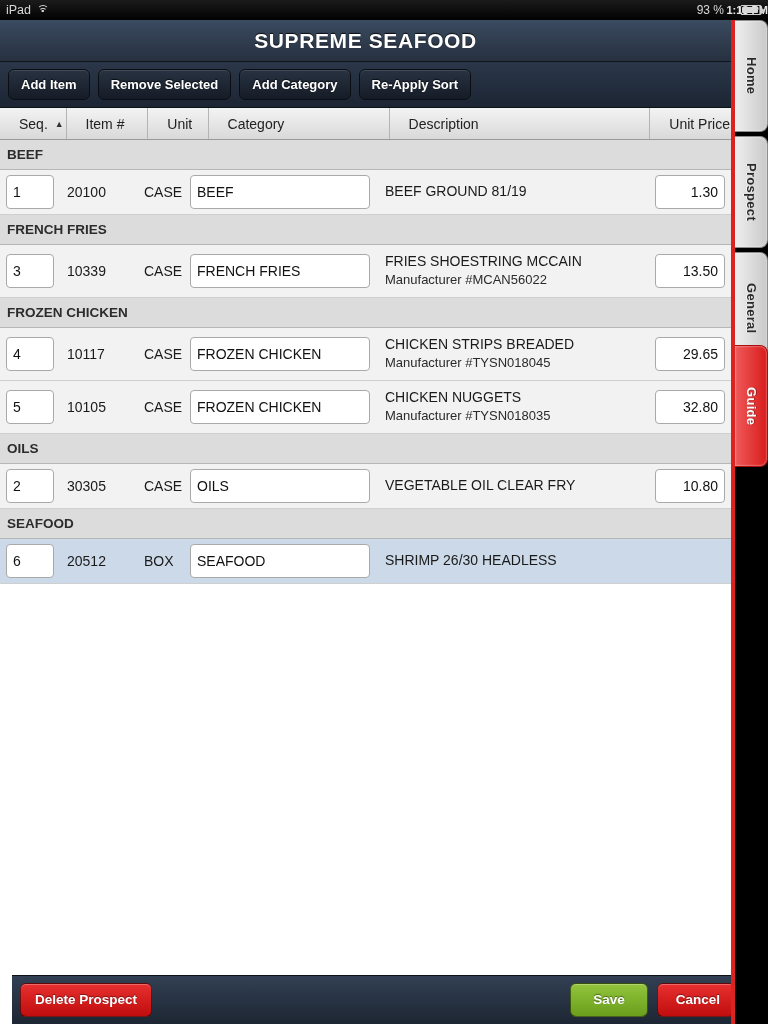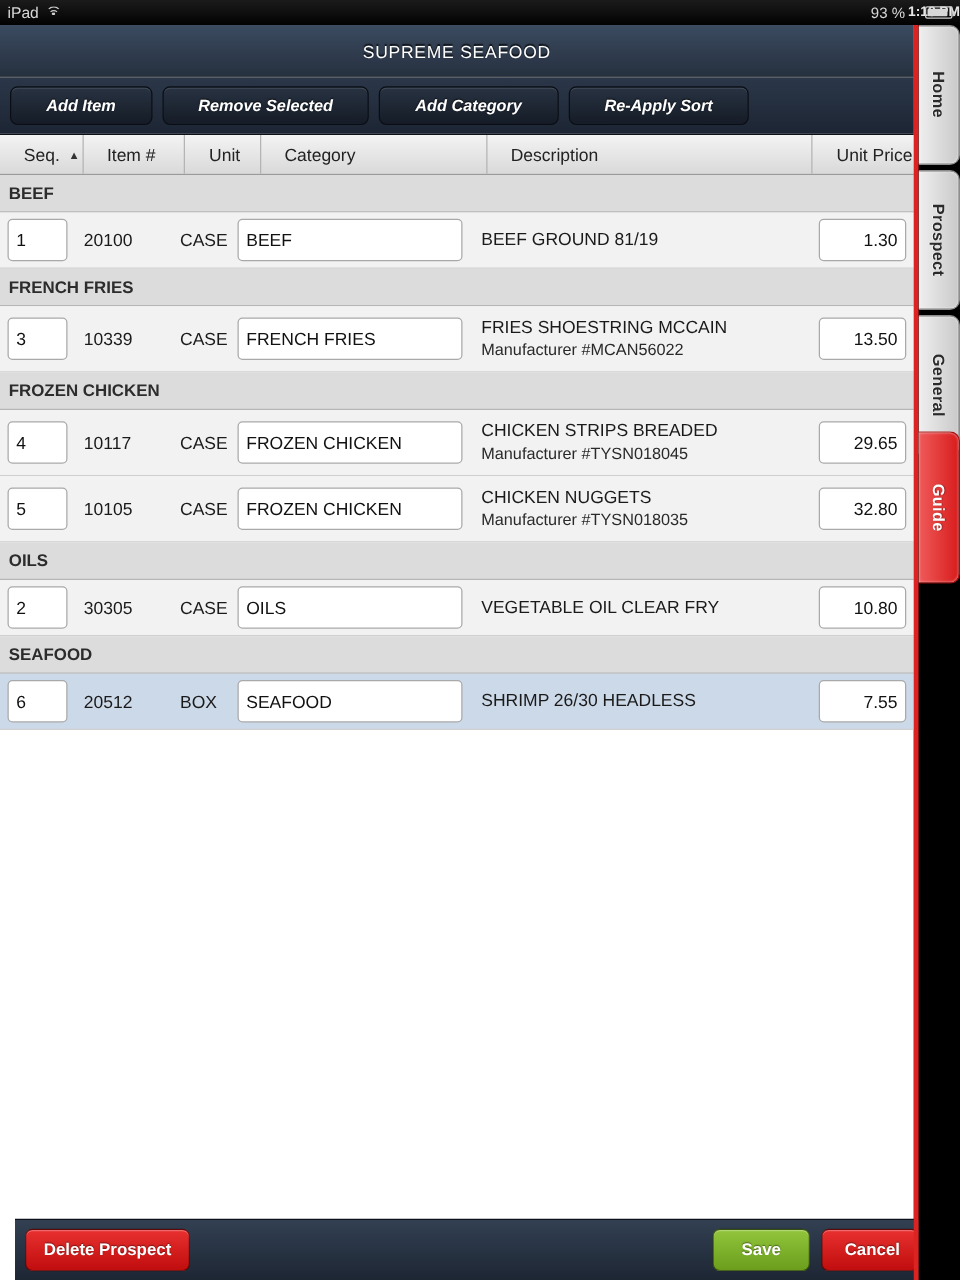--- a/index.html
+++ b/index.html
@@ -35,41 +35,40 @@
   .window{ position:absolute; left:0; top:20px; width:731px; height:1004px; background:#fff; }
 
   
   .navbar{
     height:42px; width:731px;
     background:linear-gradient(#3b4b60,#26303f);
     border-bottom:1px solid #10151d;
     display:flex; align-items:center; justify-content:center;
   }
   .navtitle{
-    color:#fff; font-size:14px; font-weight:normal; letter-spacing:.6px;
+    color:#fff; font-size:21px; font-weight:bold; letter-spacing:.6px;
     text-shadow:0 -1px 1px rgba(0,0,0,.8);
   }
 
   
   .toolbar{
     height:46px; width:731px;
     background:linear-gradient(#2b3749,#1c2533);
     border-bottom:1px solid #0c1118;
     display:flex; align-items:center; gap:8px; padding:0 8px;
   }
   .tbtn{
     background:linear-gradient(#283241,#151c27);
     border:1px solid #0a0e14;
     border-radius:6px;
     color:#fff; font-size:13px; font-weight:bold;
-    padding:8px 28px; line-height:1;
+    padding:8px 12px; line-height:1;
     box-shadow:inset 0 1px 0 rgba(255,255,255,.12);
     text-shadow:0 -1px 1px rgba(0,0,0,.7);
     cursor:pointer;
-    font-style:italic;
   }
 
   
   .tablehead{
     display:flex; height:32px; width:731px;
     background:linear-gradient(#f3f3f3,#d9d9d9);
     border-bottom:1px solid #9a9a9a;
     font-size:14px; color:#222;
   }
   .tablehead .cell{
@@ -307,23 +306,20 @@
             <div class="field f-seq">6</div>
           </div>
           <div class="cell c-item">20512</div>
           <div class="cell c-unit">BOX</div>
           <div class="cell c-cat">
             <div class="field f-cat">SEAFOOD</div>
           </div>
           <div class="cell c-desc">
             <div class="desc-main">SHRIMP 26/30 HEADLESS</div>
           </div>
-          <div class="cell c-price">
-            <div class="field f-price">7.55</div>
-          </div>
         </div>
       </div>
 
     <div class="bottombar">
       <div class="bbtn red">Delete Prospect</div>
       <div class="spacer"></div>
       <div class="bbtn green save">Save</div>
       <div class="bbtn red cancel">Cancel</div>
     </div>
   </div>

